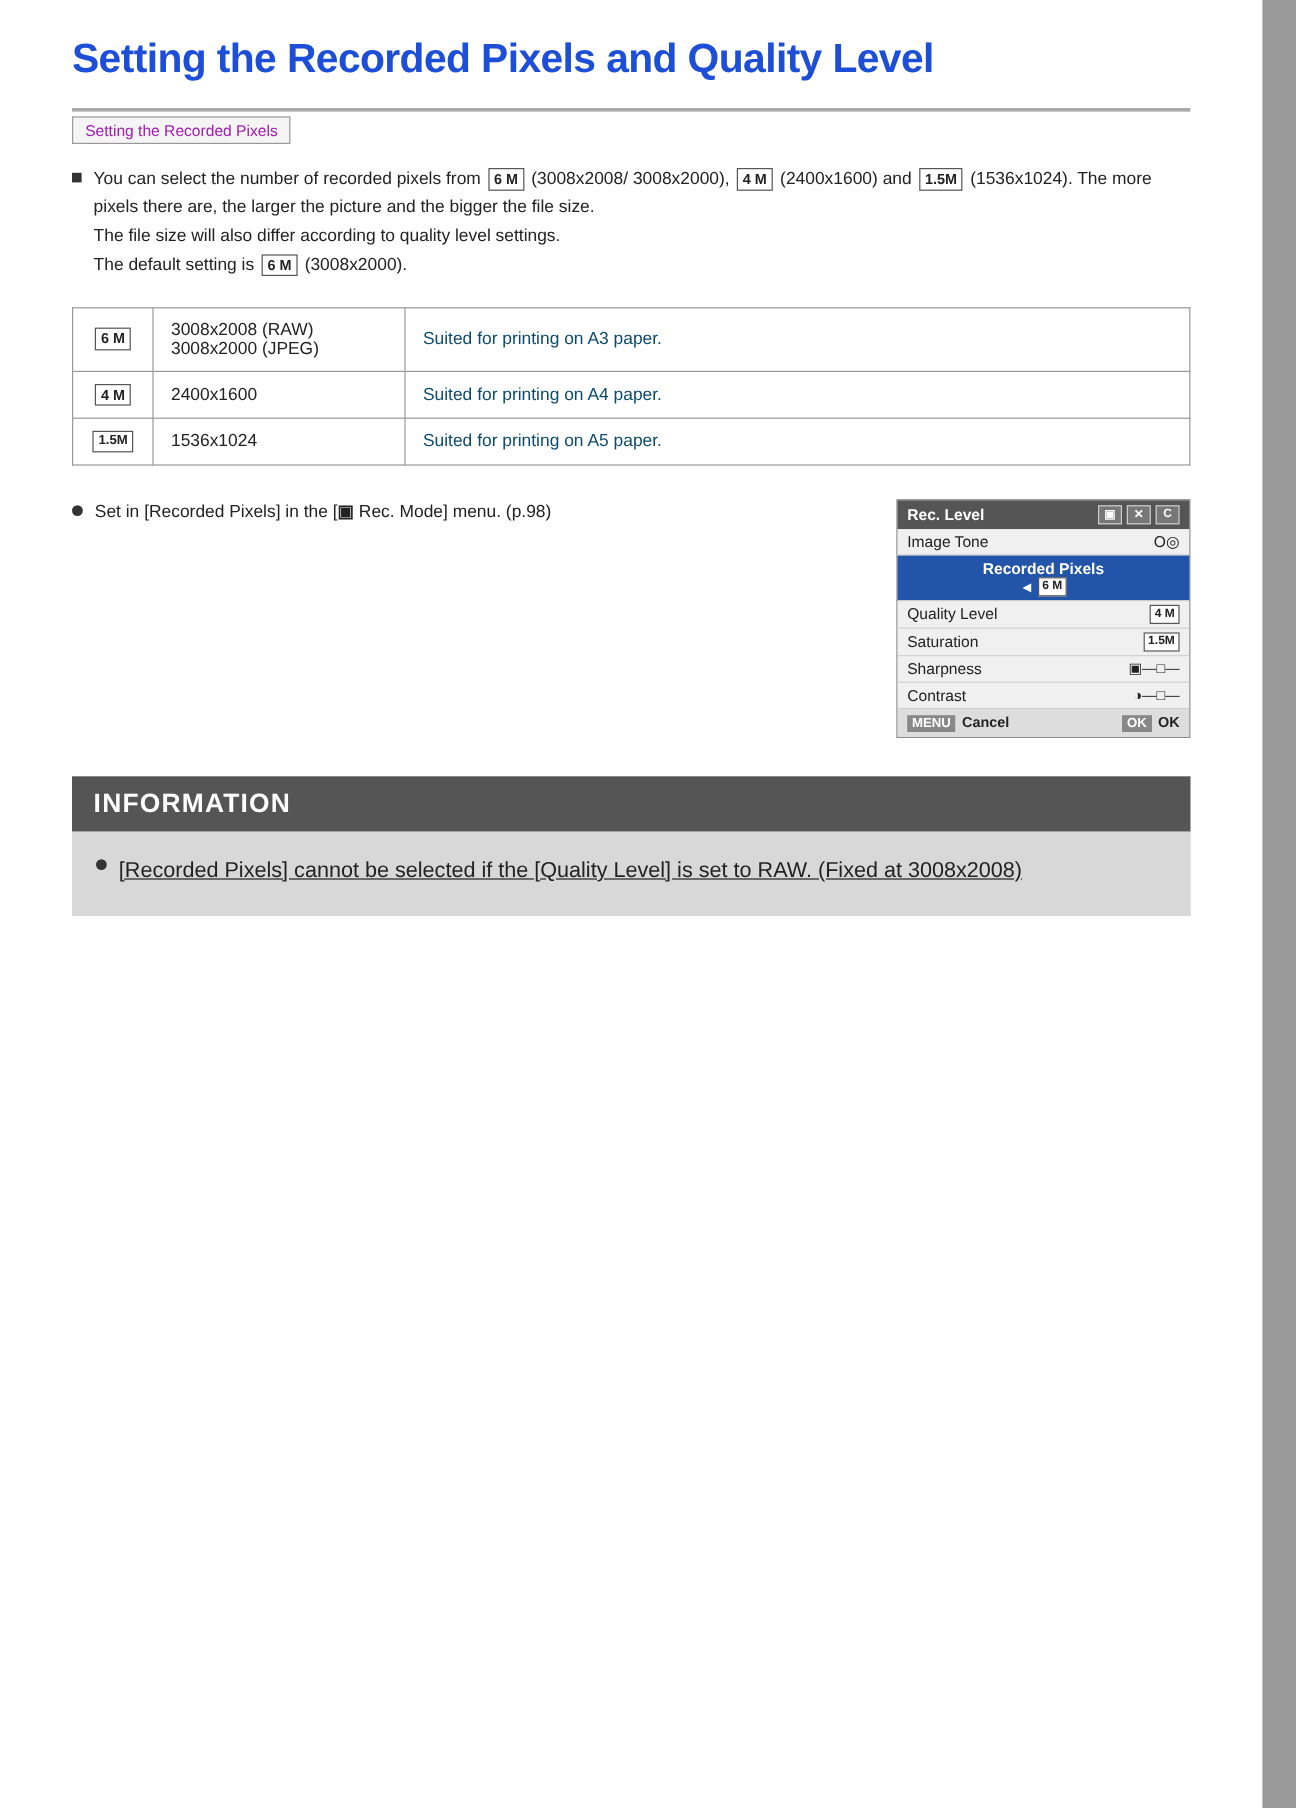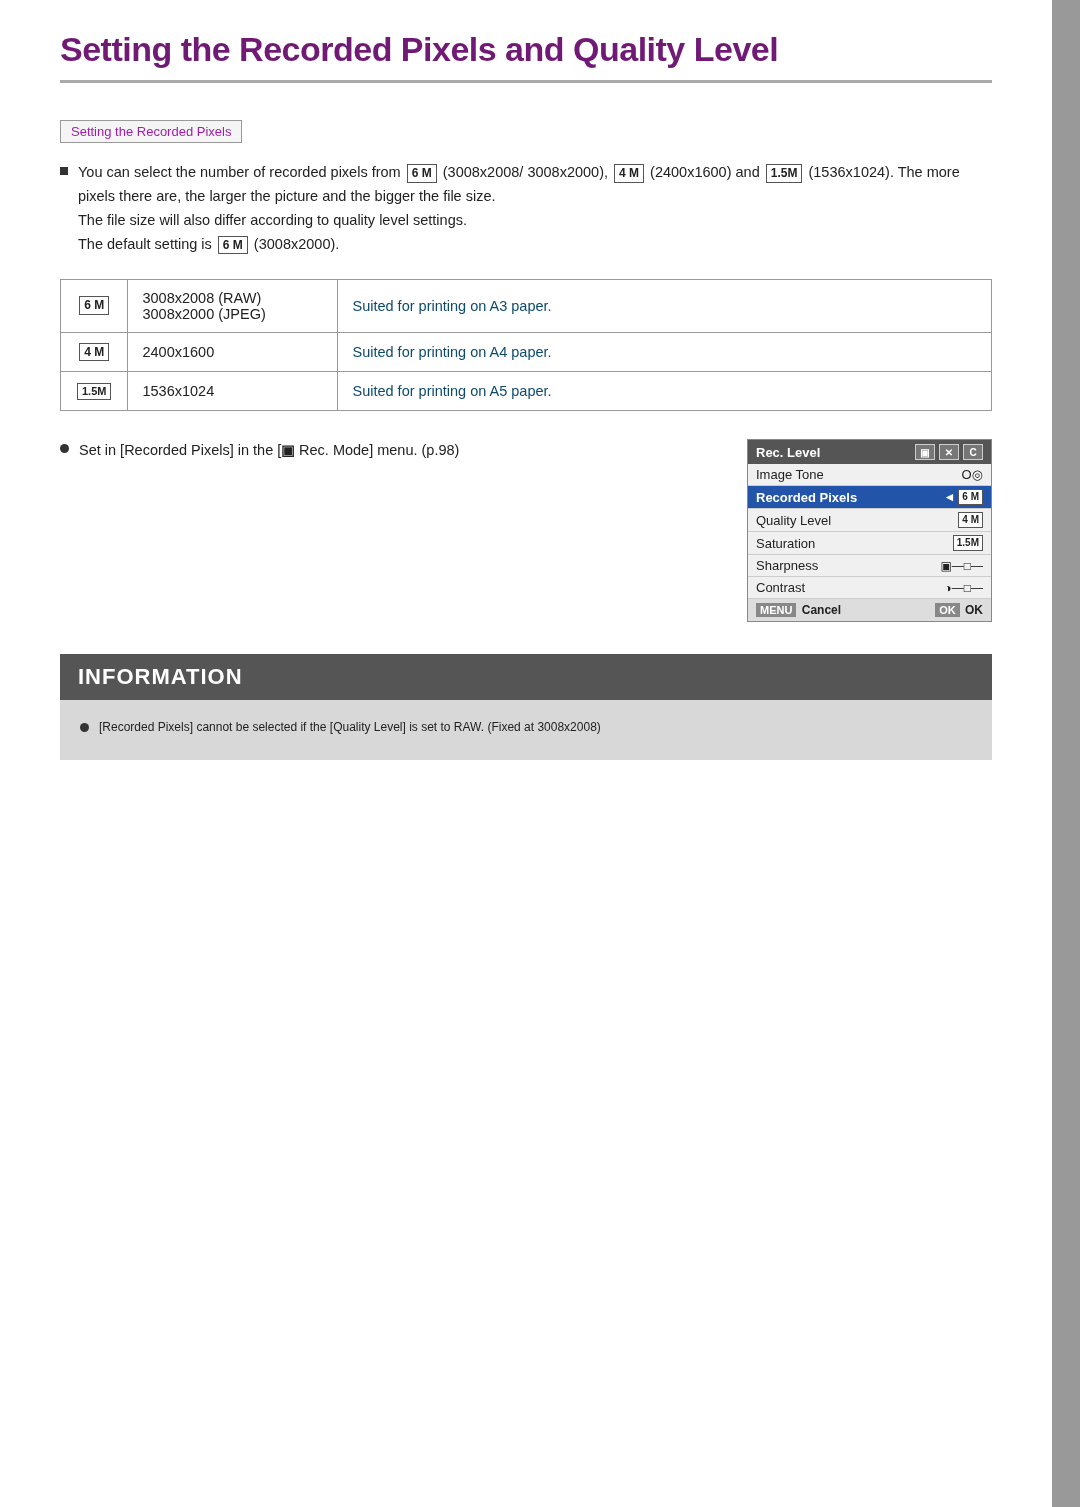--- a/index.html
+++ b/index.html
@@ -26,24 +26,24 @@
 
     .content {
       padding: 30px 60px 40px 60px;
       margin-right: 28px;
     }
 
     
     .page-title {
       font-size: 34px;
       font-weight: 900;
-      color: #701a75;
+      color: #1d4ed8;
       border-bottom: 3px solid #aaa;
-      padding-bottom: 11px;
-      margin-bottom: 37px;
+      padding-bottom: 21px;
+      margin-bottom: 4px;
       letter-spacing: -0.5px;
     }
 
     
     .section-tab {
       display: inline-block;
       border: 1px solid #999;
       padding: 3px 10px;
       font-size: 13px;
       color: #a21caf;
@@ -185,20 +185,21 @@
       align-items: center;
       padding: 3px 8px;
       border-bottom: 1px solid #ccc;
       background: #f0f0f0;
     }
 
     .menu-row.highlighted {
       background: #2255aa;
       color: #fff;
       font-weight: bold;
+      flex-direction: column;
     }
 
     .menu-row-label {
       font-size: 13px;
     }
 
     .menu-row-value {
       font-size: 12px;
       display: flex;
       align-items: center;
@@ -254,21 +255,22 @@
       font-weight: 900;
       letter-spacing: 1px;
     }
 
     .info-body {
       padding: 18px 20px;
       background: #d8d8d8;
     }
 
     .info-body .bullet-text {
-      font-size: 12px;
+      font-size: 18px;
+      text-decoration: underline;
     }
 
     
     .page-number {
       text-align: right;
       font-size: 15px;
       color: #333;
       margin-top: 40px;
       padding-right: 10px;
     }

